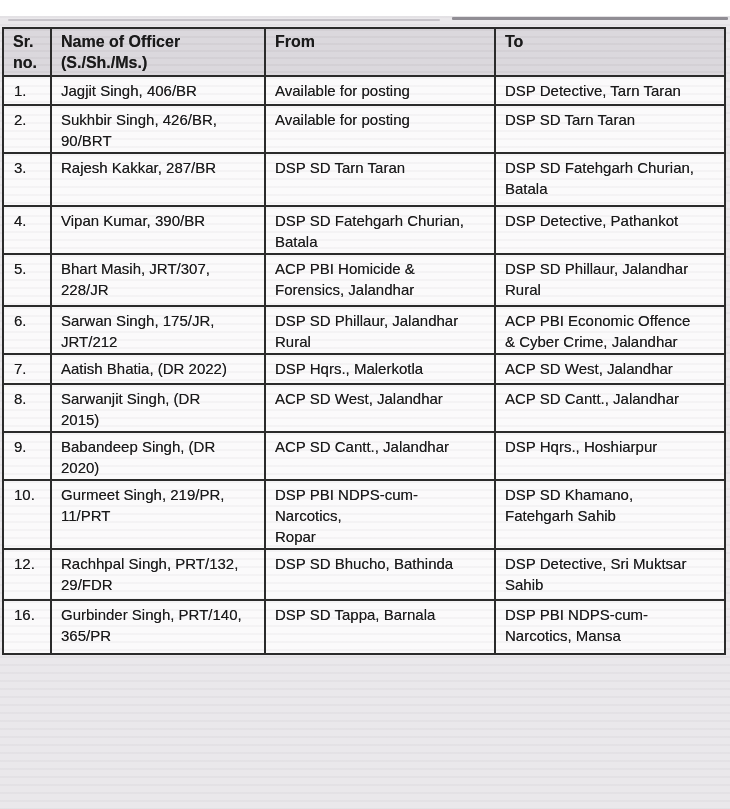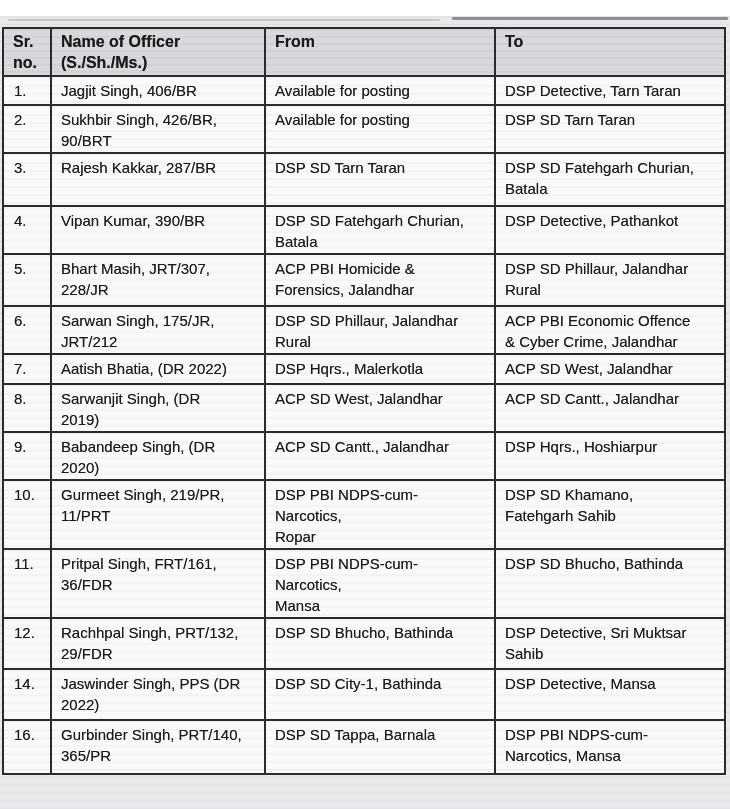--- a/index.html
+++ b/index.html
@@ -154,63 +154,48 @@
       </tr>
       <tr style="height:30px">
         <td class="c-sr">7.</td>
         <td class="c-name">Aatish Bhatia, (DR 2022)</td>
         <td class="c-from">DSP Hqrs., Malerkotla</td>
         <td class="c-to">ACP SD West, Jalandhar</td>
       </tr>
       <tr style="height:47px">
         <td class="c-sr">8.</td>
         <td class="c-name">Sarwanjit Singh, (DR
-2019)</td>
+2015)</td>
         <td class="c-from">ACP SD West, Jalandhar</td>
         <td class="c-to">ACP SD Cantt., Jalandhar</td>
       </tr>
       <tr style="height:46px">
         <td class="c-sr">9.</td>
         <td class="c-name">Babandeep Singh, (DR
 2020)</td>
         <td class="c-from">ACP SD Cantt., Jalandhar</td>
         <td class="c-to">DSP Hqrs., Hoshiarpur</td>
       </tr>
       <tr style="height:51px">
         <td class="c-sr">10.</td>
         <td class="c-name">Gurmeet Singh, 219/PR,
 11/PRT</td>
         <td class="c-from">DSP PBI NDPS-cum-Narcotics,
 Ropar</td>
         <td class="c-to">DSP SD Khamano,
 Fatehgarh Sahib</td>
       </tr>
-      <tr style="height:48px">
-        <td class="c-sr">11.</td>
-        <td class="c-name">Pritpal Singh, FRT/161,
-36/FDR</td>
-        <td class="c-from">DSP PBI NDPS-cum-Narcotics,
-Mansa</td>
-        <td class="c-to">DSP SD Bhucho, Bathinda</td>
-      </tr>
       <tr style="height:51px">
         <td class="c-sr">12.</td>
         <td class="c-name">Rachhpal Singh, PRT/132,
 29/FDR</td>
         <td class="c-from">DSP SD Bhucho, Bathinda</td>
         <td class="c-to">DSP Detective, Sri Muktsar
 Sahib</td>
       </tr>
-      <tr style="height:51px">
-        <td class="c-sr">14.</td>
-        <td class="c-name">Jaswinder Singh, PPS (DR
-2022)</td>
-        <td class="c-from">DSP SD City-1, Bathinda</td>
-        <td class="c-to">DSP Detective, Mansa</td>
-      </tr>
       <tr style="height:54px">
         <td class="c-sr">16.</td>
         <td class="c-name">Gurbinder Singh, PRT/140,
 365/PR</td>
         <td class="c-from">DSP SD Tappa, Barnala</td>
         <td class="c-to">DSP PBI NDPS-cum-
 Narcotics, Mansa</td>
       </tr>
     </tbody>
   </table>

